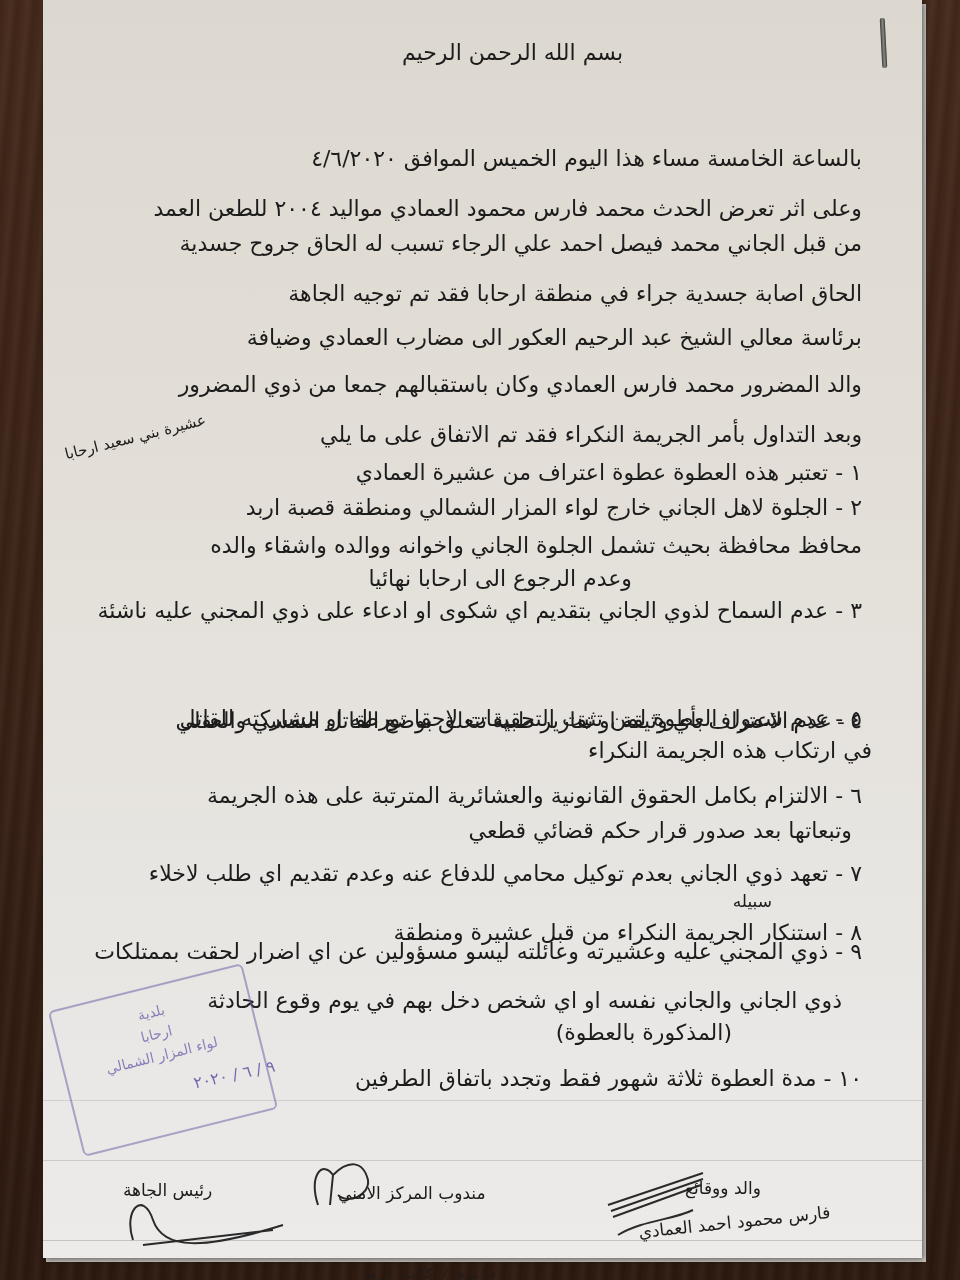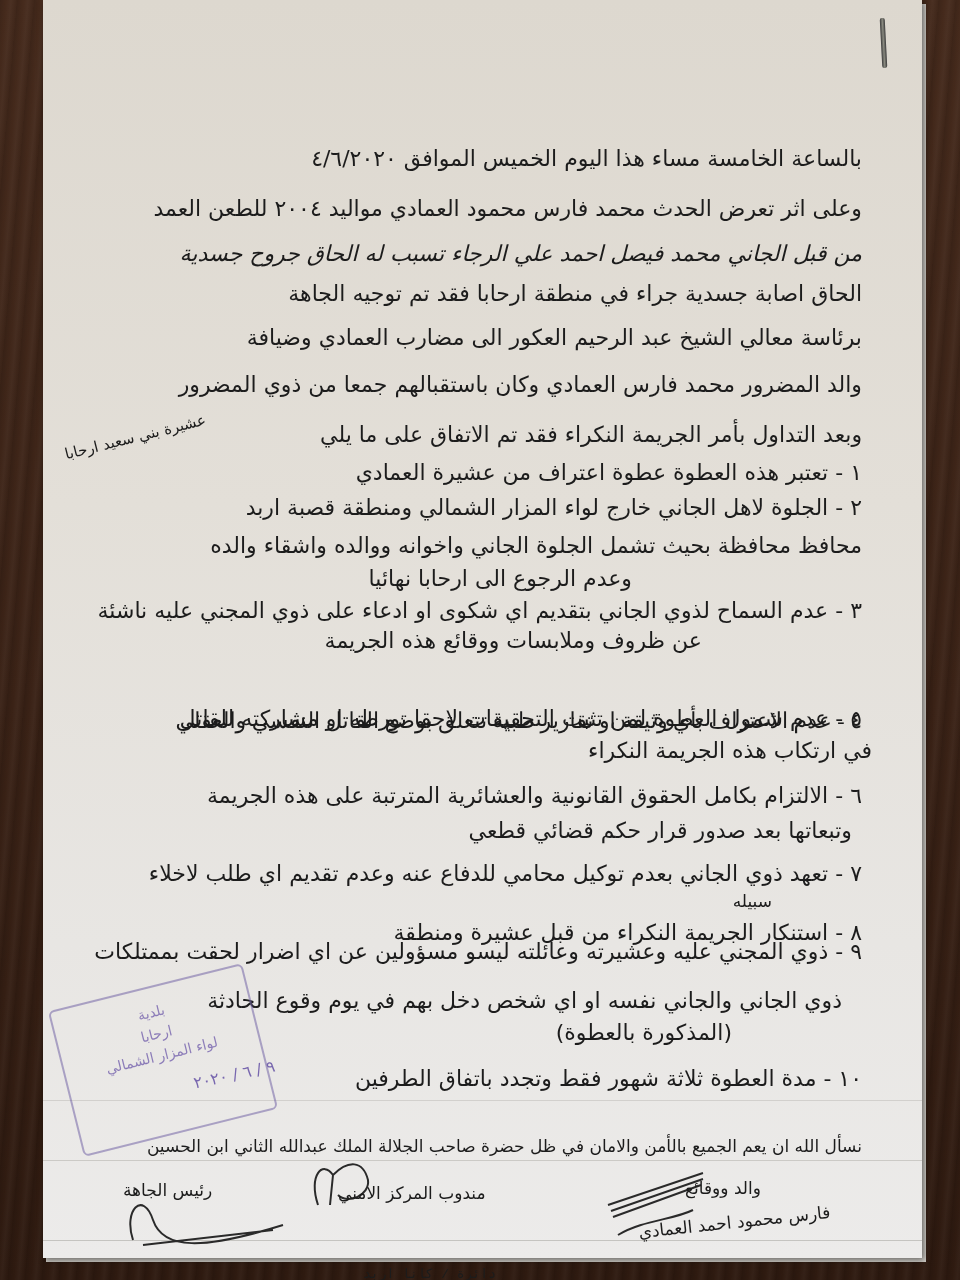--- a/index.html
+++ b/index.html
@@ -114,24 +114,25 @@
   </style>
 </head>
 <body>
 
 <div class="wood"></div>
 <div class="paper-under"></div>
 
 <div class="paper">
   <div class="staple"></div>
 
+  <div class="center rtl basmala">بسم الله الرحمن الرحيم</div>
 
   <div class="line rtl" style="top:148px;">بالساعة الخامسة مساء هذا اليوم الخميس الموافق ٤/٦/٢٠٢٠</div>
   <div class="line rtl" style="top:198px;">وعلى اثر تعرض الحدث محمد فارس محمود العمادي مواليد ٢٠٠٤ للطعن العمد</div>
-  <div class="line rtl" style="top:243px;font-style:italic;">من قبل الجاني محمد فيصل احمد علي الرجاء تسبب له الحاق جروح جسدية</div>
+  <div class="line rtl" style="top:233px;">من قبل الجاني محمد فيصل احمد علي الرجاء تسبب له الحاق جروح جسدية</div>
   <div class="line rtl" style="top:283px;">الحاق اصابة جسدية جراء في منطقة ارحابا فقد تم توجيه الجاهة</div>
   <div class="line rtl" style="top:327px;">برئاسة معالي الشيخ عبد الرحيم العكور الى مضارب العمادي وضيافة</div>
   <div class="line rtl" style="top:374px;">والد المضرور محمد فارس العمادي وكان باستقبالهم جمعا من ذوي المضرور</div>
   <div class="line rtl" style="top:424px;">وبعد التداول بأمر الجريمة النكراء فقد تم الاتفاق على ما يلي</div>
 
   <div class="sig-label small" style="left:20px; top:428px; transform:rotate(-14deg); font-size:15px;">عشيرة بني سعيد ارحابا</div>
 
   <div class="line rtl" style="top:462px;">
     <span>١</span> -
     <span>تعتبر هذه العطوة عطوة اعتراف من عشيرة العمادي</span>
@@ -141,21 +142,20 @@
     <span>٢</span> -
     <span>الجلوة لاهل الجاني خارج لواء المزار الشمالي ومنطقة قصبة اربد</span>
   </div>
   <div class="line rtl" style="top:535px;">محافظ محافظة بحيث تشمل الجلوة الجاني واخوانه ووالده واشقاء والده</div>
   <div class="line rtl" style="top:568px; right:290px;">وعدم الرجوع الى ارحابا نهائيا</div>
 
   <div class="line rtl" style="top:600px;">
     <span>٣</span> -
     <span>عدم السماح لذوي الجاني بتقديم اي شكوى او ادعاء على ذوي المجني عليه ناشئة</span>
   </div>
-  <div class="line rtl" style="top:630px; right:220px;">عن ظروف وملابسات ووقائع هذه الجريمة</div>
 
   <div class="line rtl" style="top:710px;font-family:Liberation Serif, serif;">
     <span>٤</span> -
     <span>عدم الاعتراف بأي وثيقة او تقارير طبية تتعلق بوضع القاتل النفسي والعقلي</span>
   </div>
 
   <div class="line rtl" style="top:708px;">
     <span>٥</span> -
     <span>عدم شمول العطوة لمن تثبت التحقيقات لاحقا تورطه او مشاركته للقاتل</span>
   </div>
@@ -183,21 +183,20 @@
     <span>ذوي المجني عليه وعشيرته وعائلته ليسو مسؤولين عن اي اضرار لحقت بممتلكات</span>
   </div>
   <div class="line rtl" style="top:990px; right:80px;">ذوي الجاني والجاني نفسه او اي شخص دخل بهم في يوم وقوع الحادثة</div>
   <div class="line rtl" style="top:1022px; right:190px;">(المذكورة بالعطوة)</div>
 
   <div class="line rtl" style="top:1068px;">
     <span>١٠</span> -
     <span>مدة العطوة ثلاثة شهور فقط وتجدد باتفاق الطرفين</span>
   </div>
 
-  <div class="line rtl" style="top:1138px; font-size:17px;">نسأل الله ان يعم الجميع بالأمن والامان في ظل حضرة صاحب الجلالة الملك عبدالله الثاني ابن الحسين</div>
 
   <div class="ruled" style="left:0; right:0; top:1100px; opacity:0.35;"></div>
   <div class="ruled" style="left:0; right:0; top:1160px; opacity:0.45;"></div>
   <div class="ruled" style="left:0; right:0; top:1240px; opacity:0.55;"></div>
 
   <div class="stamp">
     <div>بلدية</div>
     <div>ارحابا</div>
     <div>لواء المزار الشمالي</div>
   </div>

